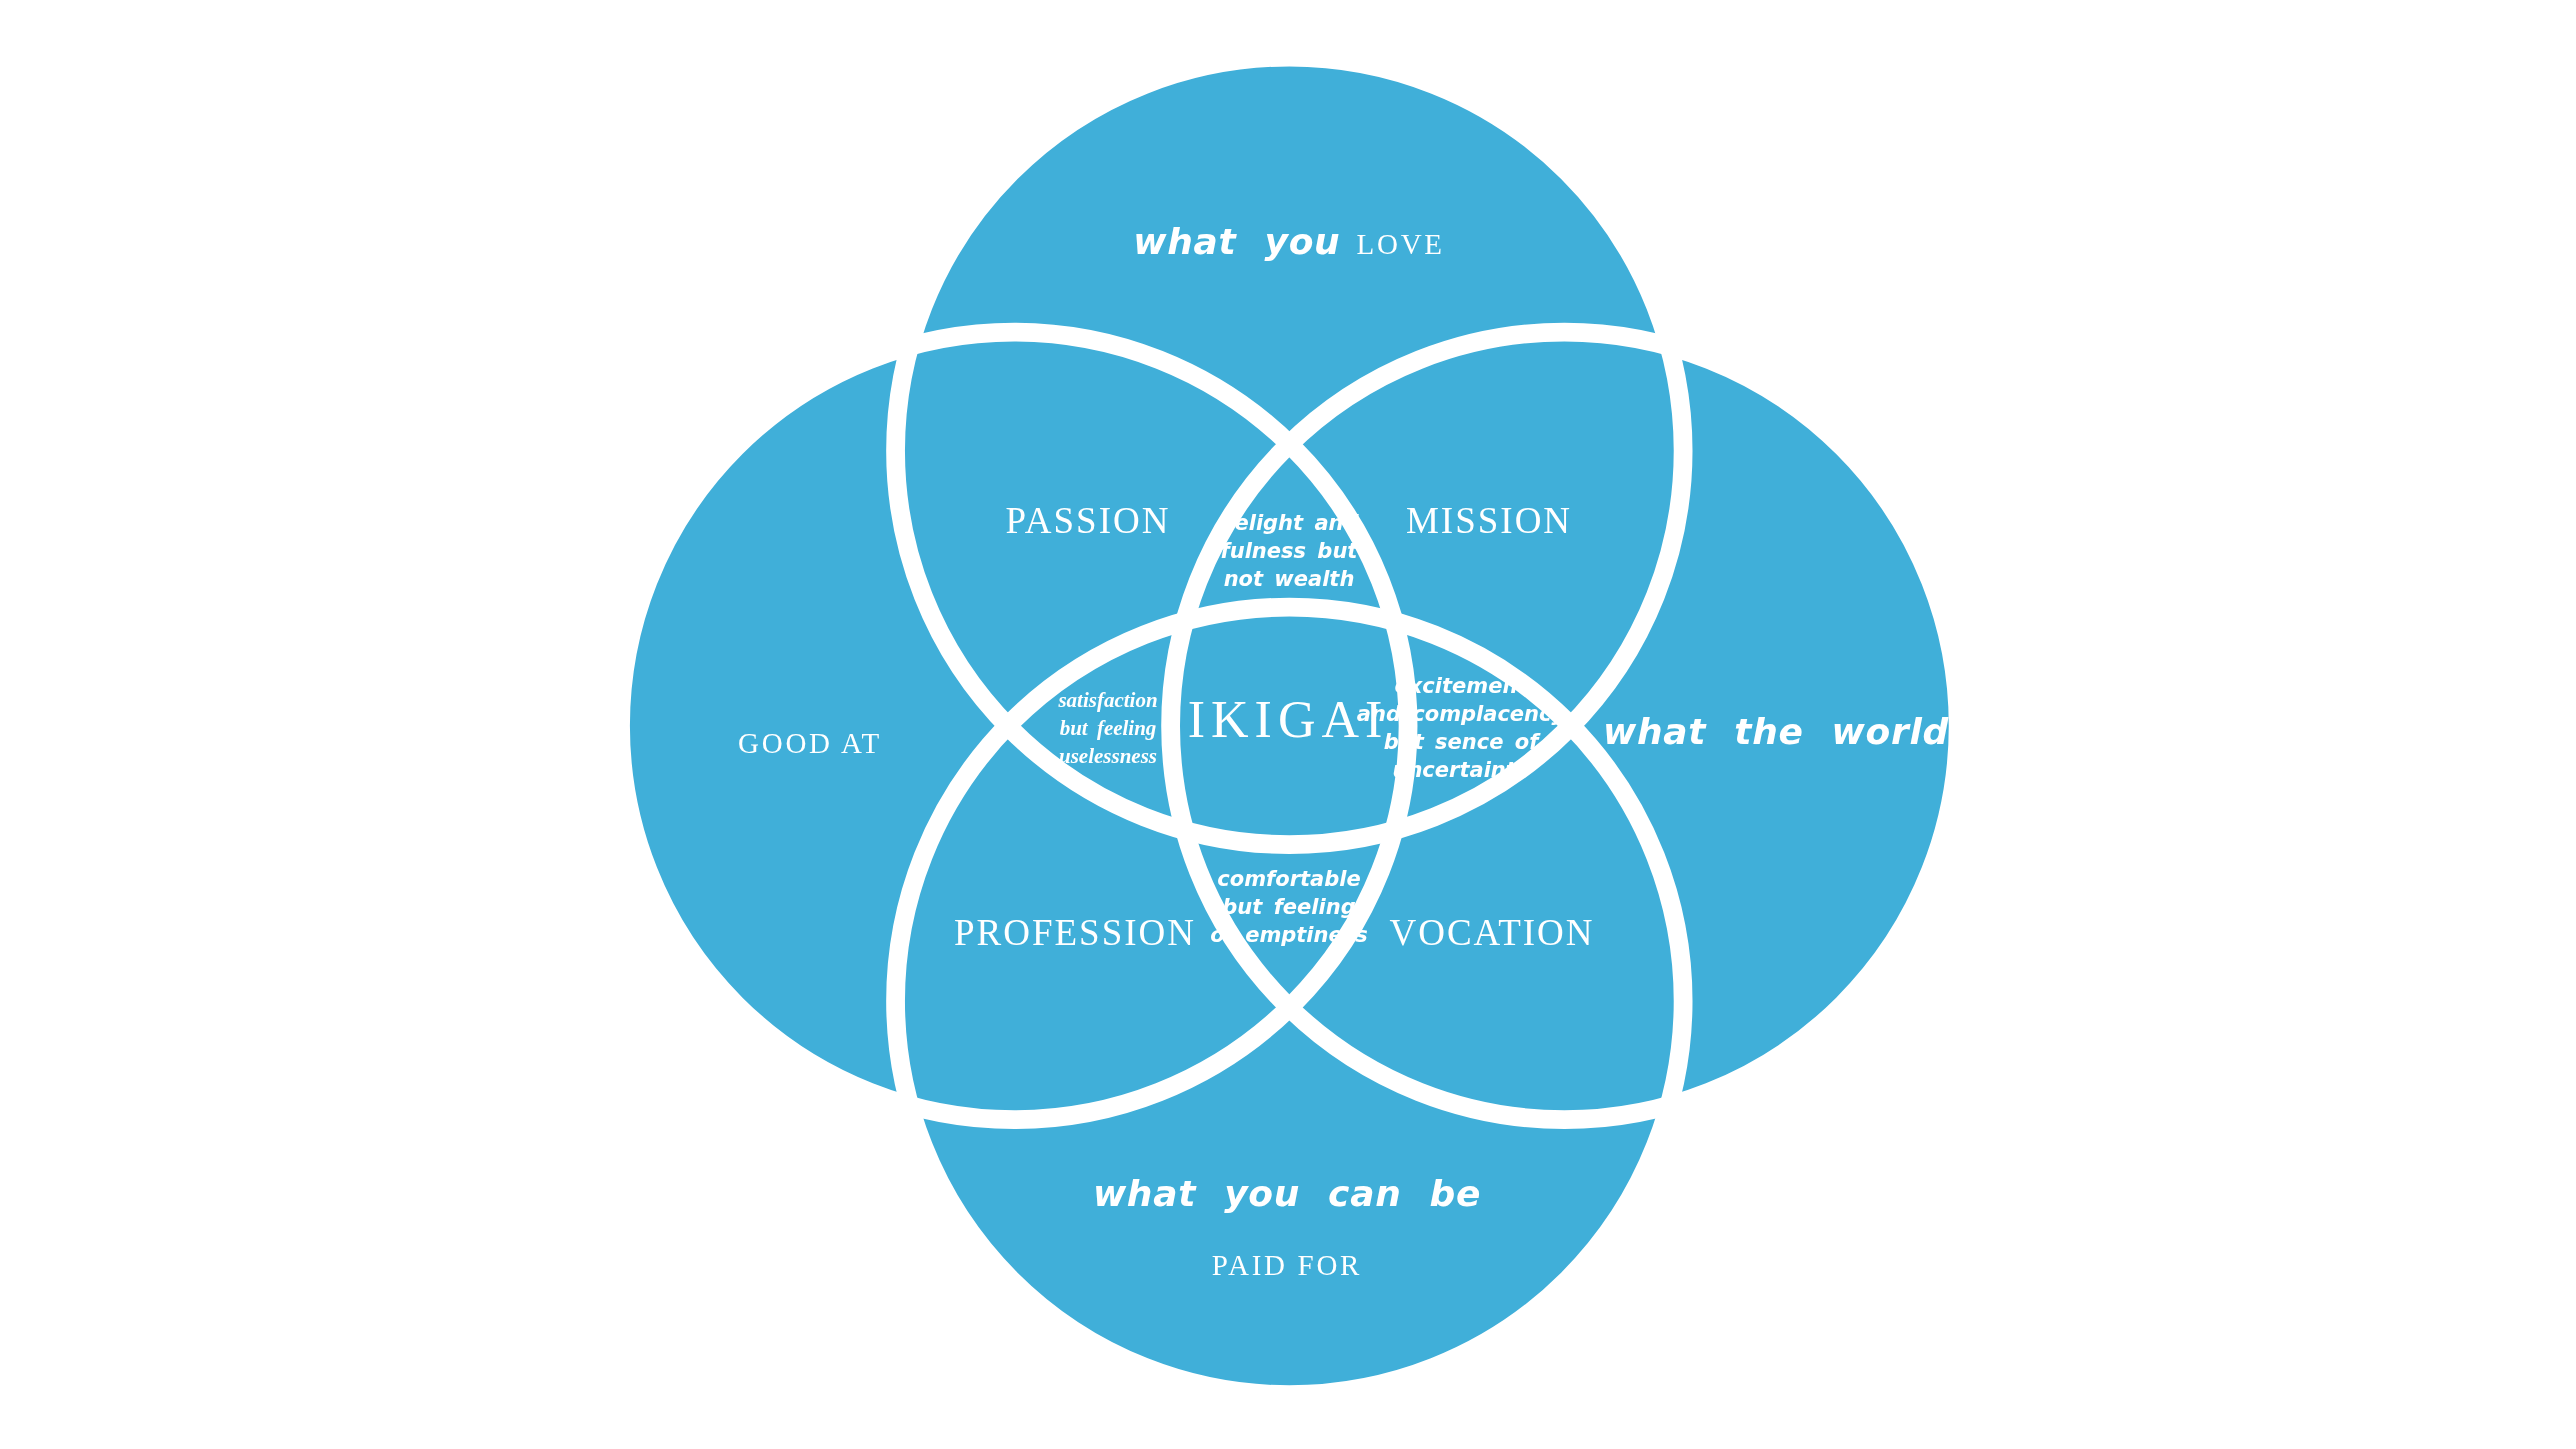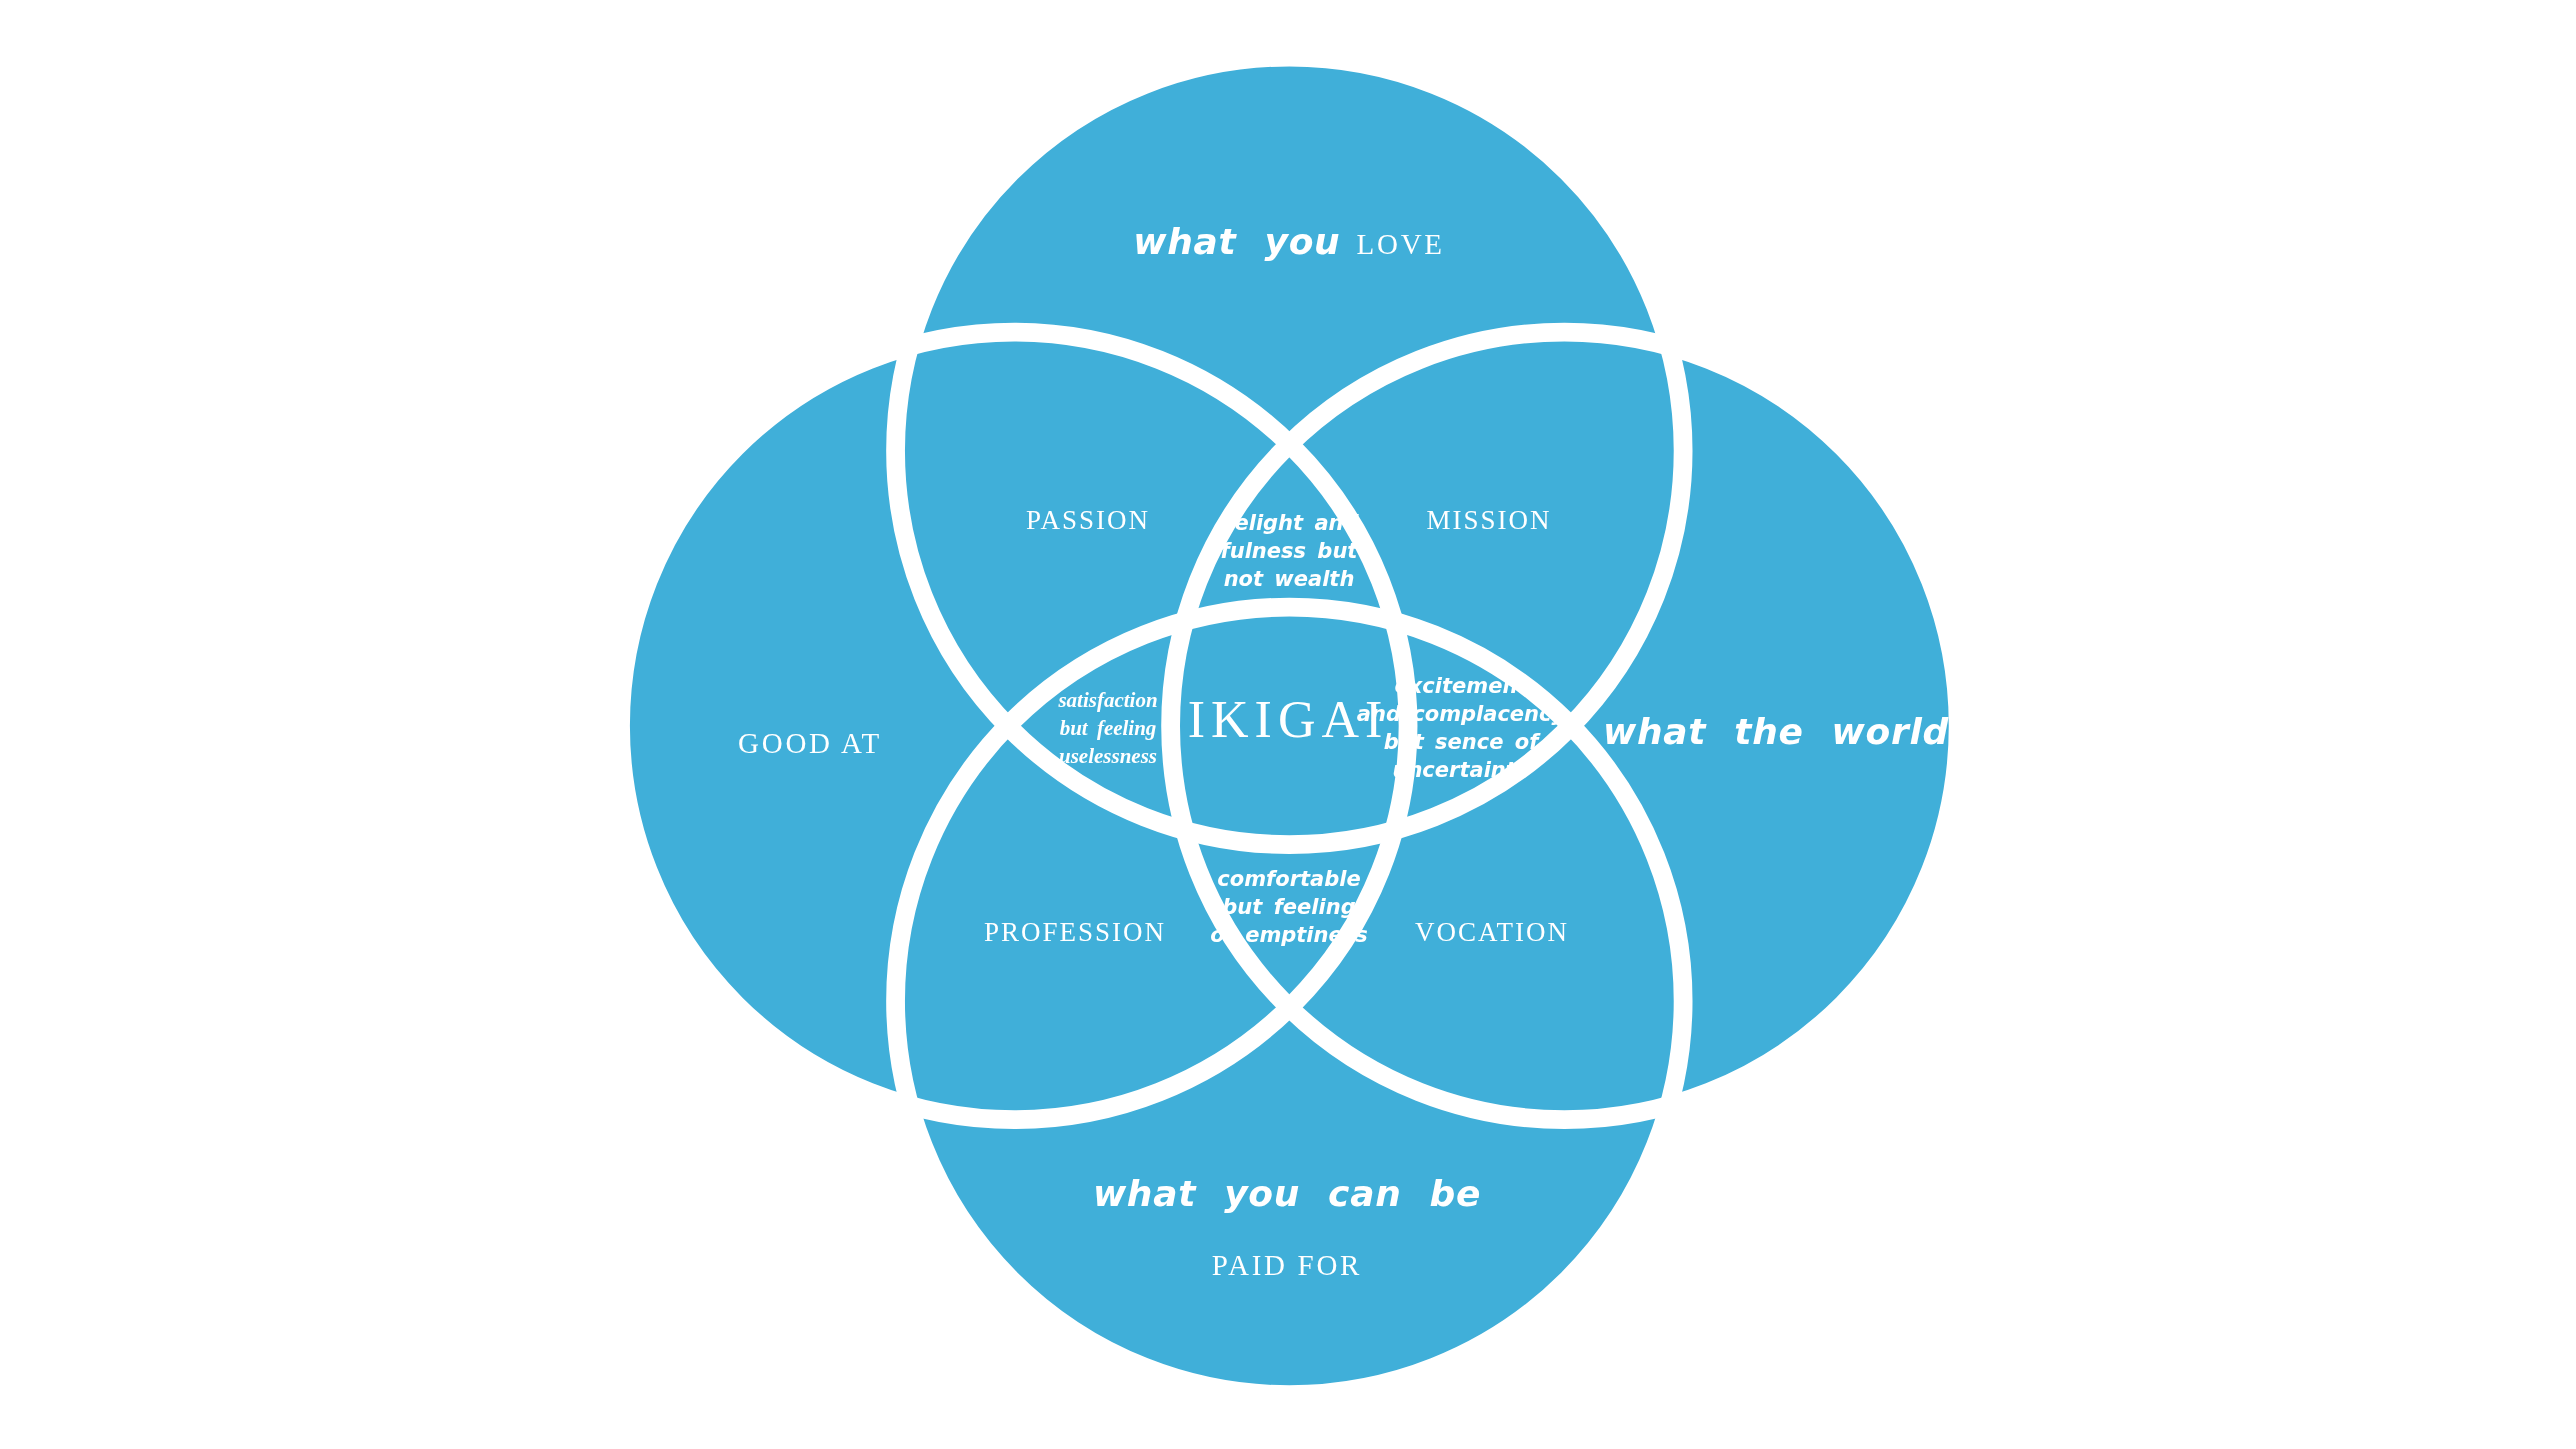--- a/index.html
+++ b/index.html
@@ -29,21 +29,21 @@
     font-weight:400;
   }
   .script{
     font-family:"DejaVu Sans","Liberation Sans",sans-serif;
     font-style:italic;
     font-weight:bold;
   }
   .outer-script{font-size:36px;letter-spacing:0.7px;word-spacing:14.8px;line-height:50px;}
   .outer-serif{font-size:29px;letter-spacing:2.7px;line-height:50px;margin-top:21px;}
   .toplabel .script{margin-right:0.45em;}
-  .region{font-size:27px;letter-spacing:2px;}
+  .region{font-size:37px;letter-spacing:2px;}
   .ikigai{font-size:52px;letter-spacing:6px;}
   .note{font-size:21px;line-height:28px;word-spacing:4px;letter-spacing:0px;}
 </style>
 </head>
 <body>
 
 <div class="stage">
 
   <svg viewBox="0 0 3840 2160" width="2576" height="1449">
 

